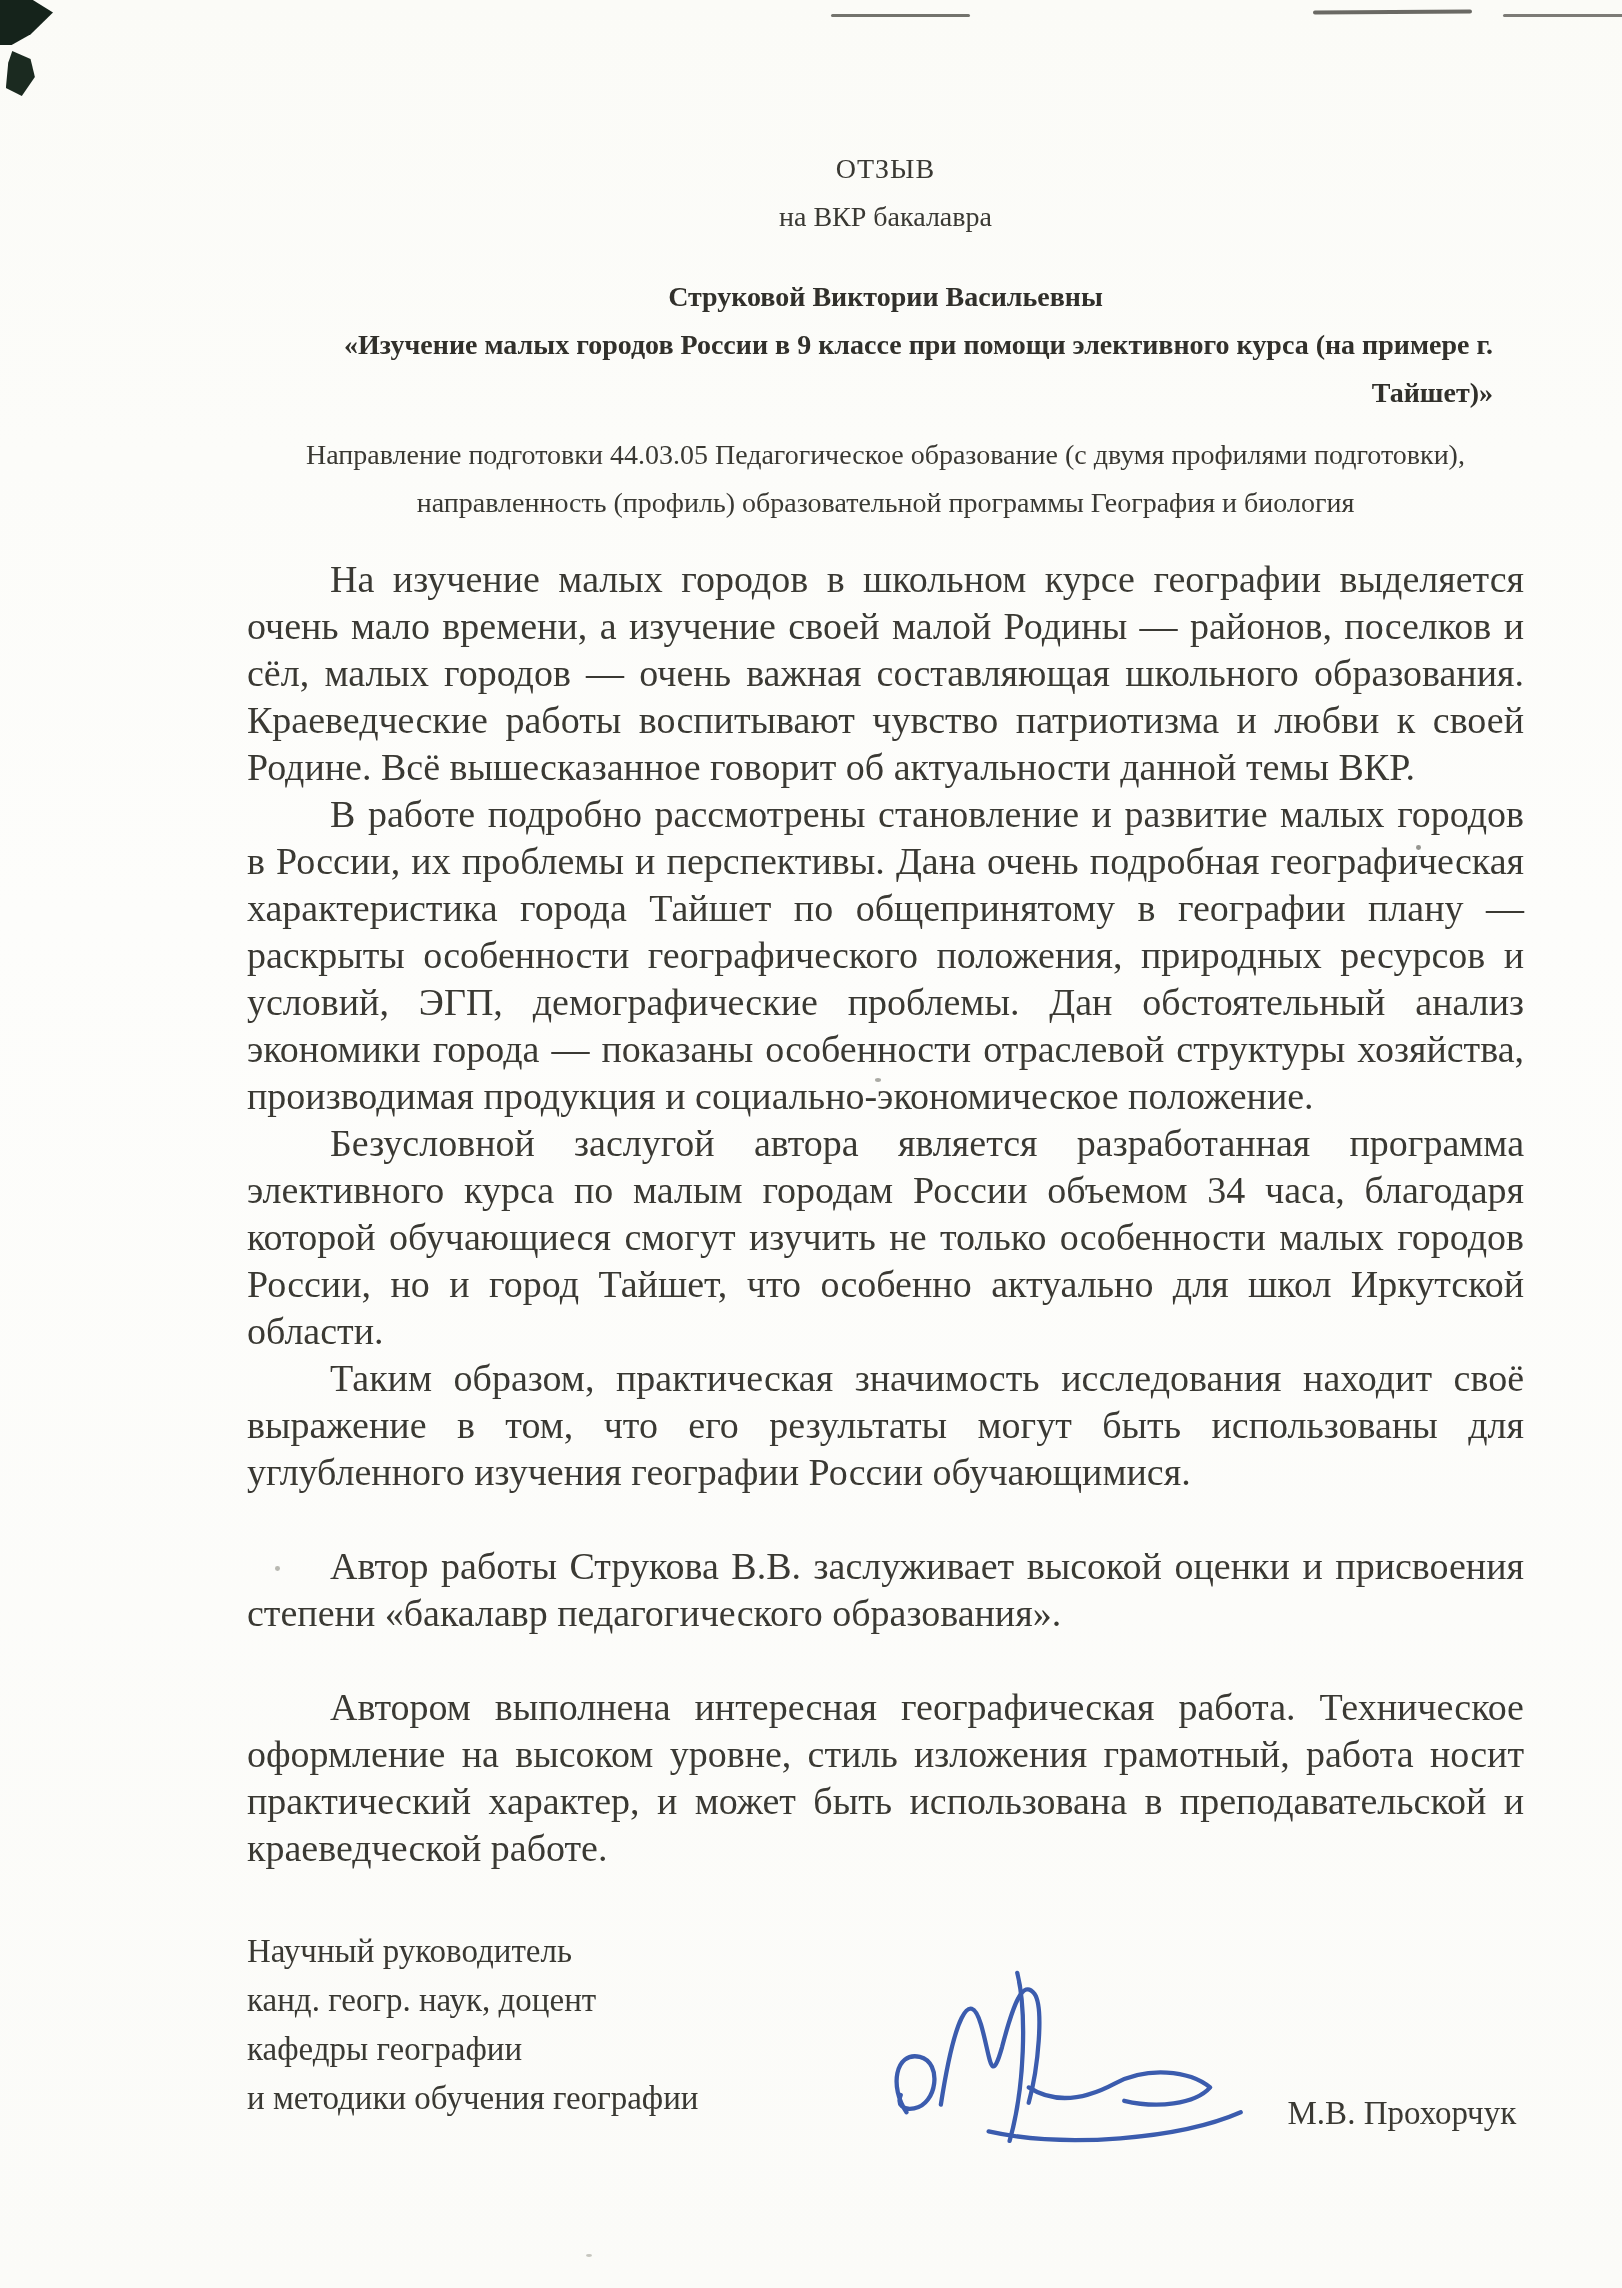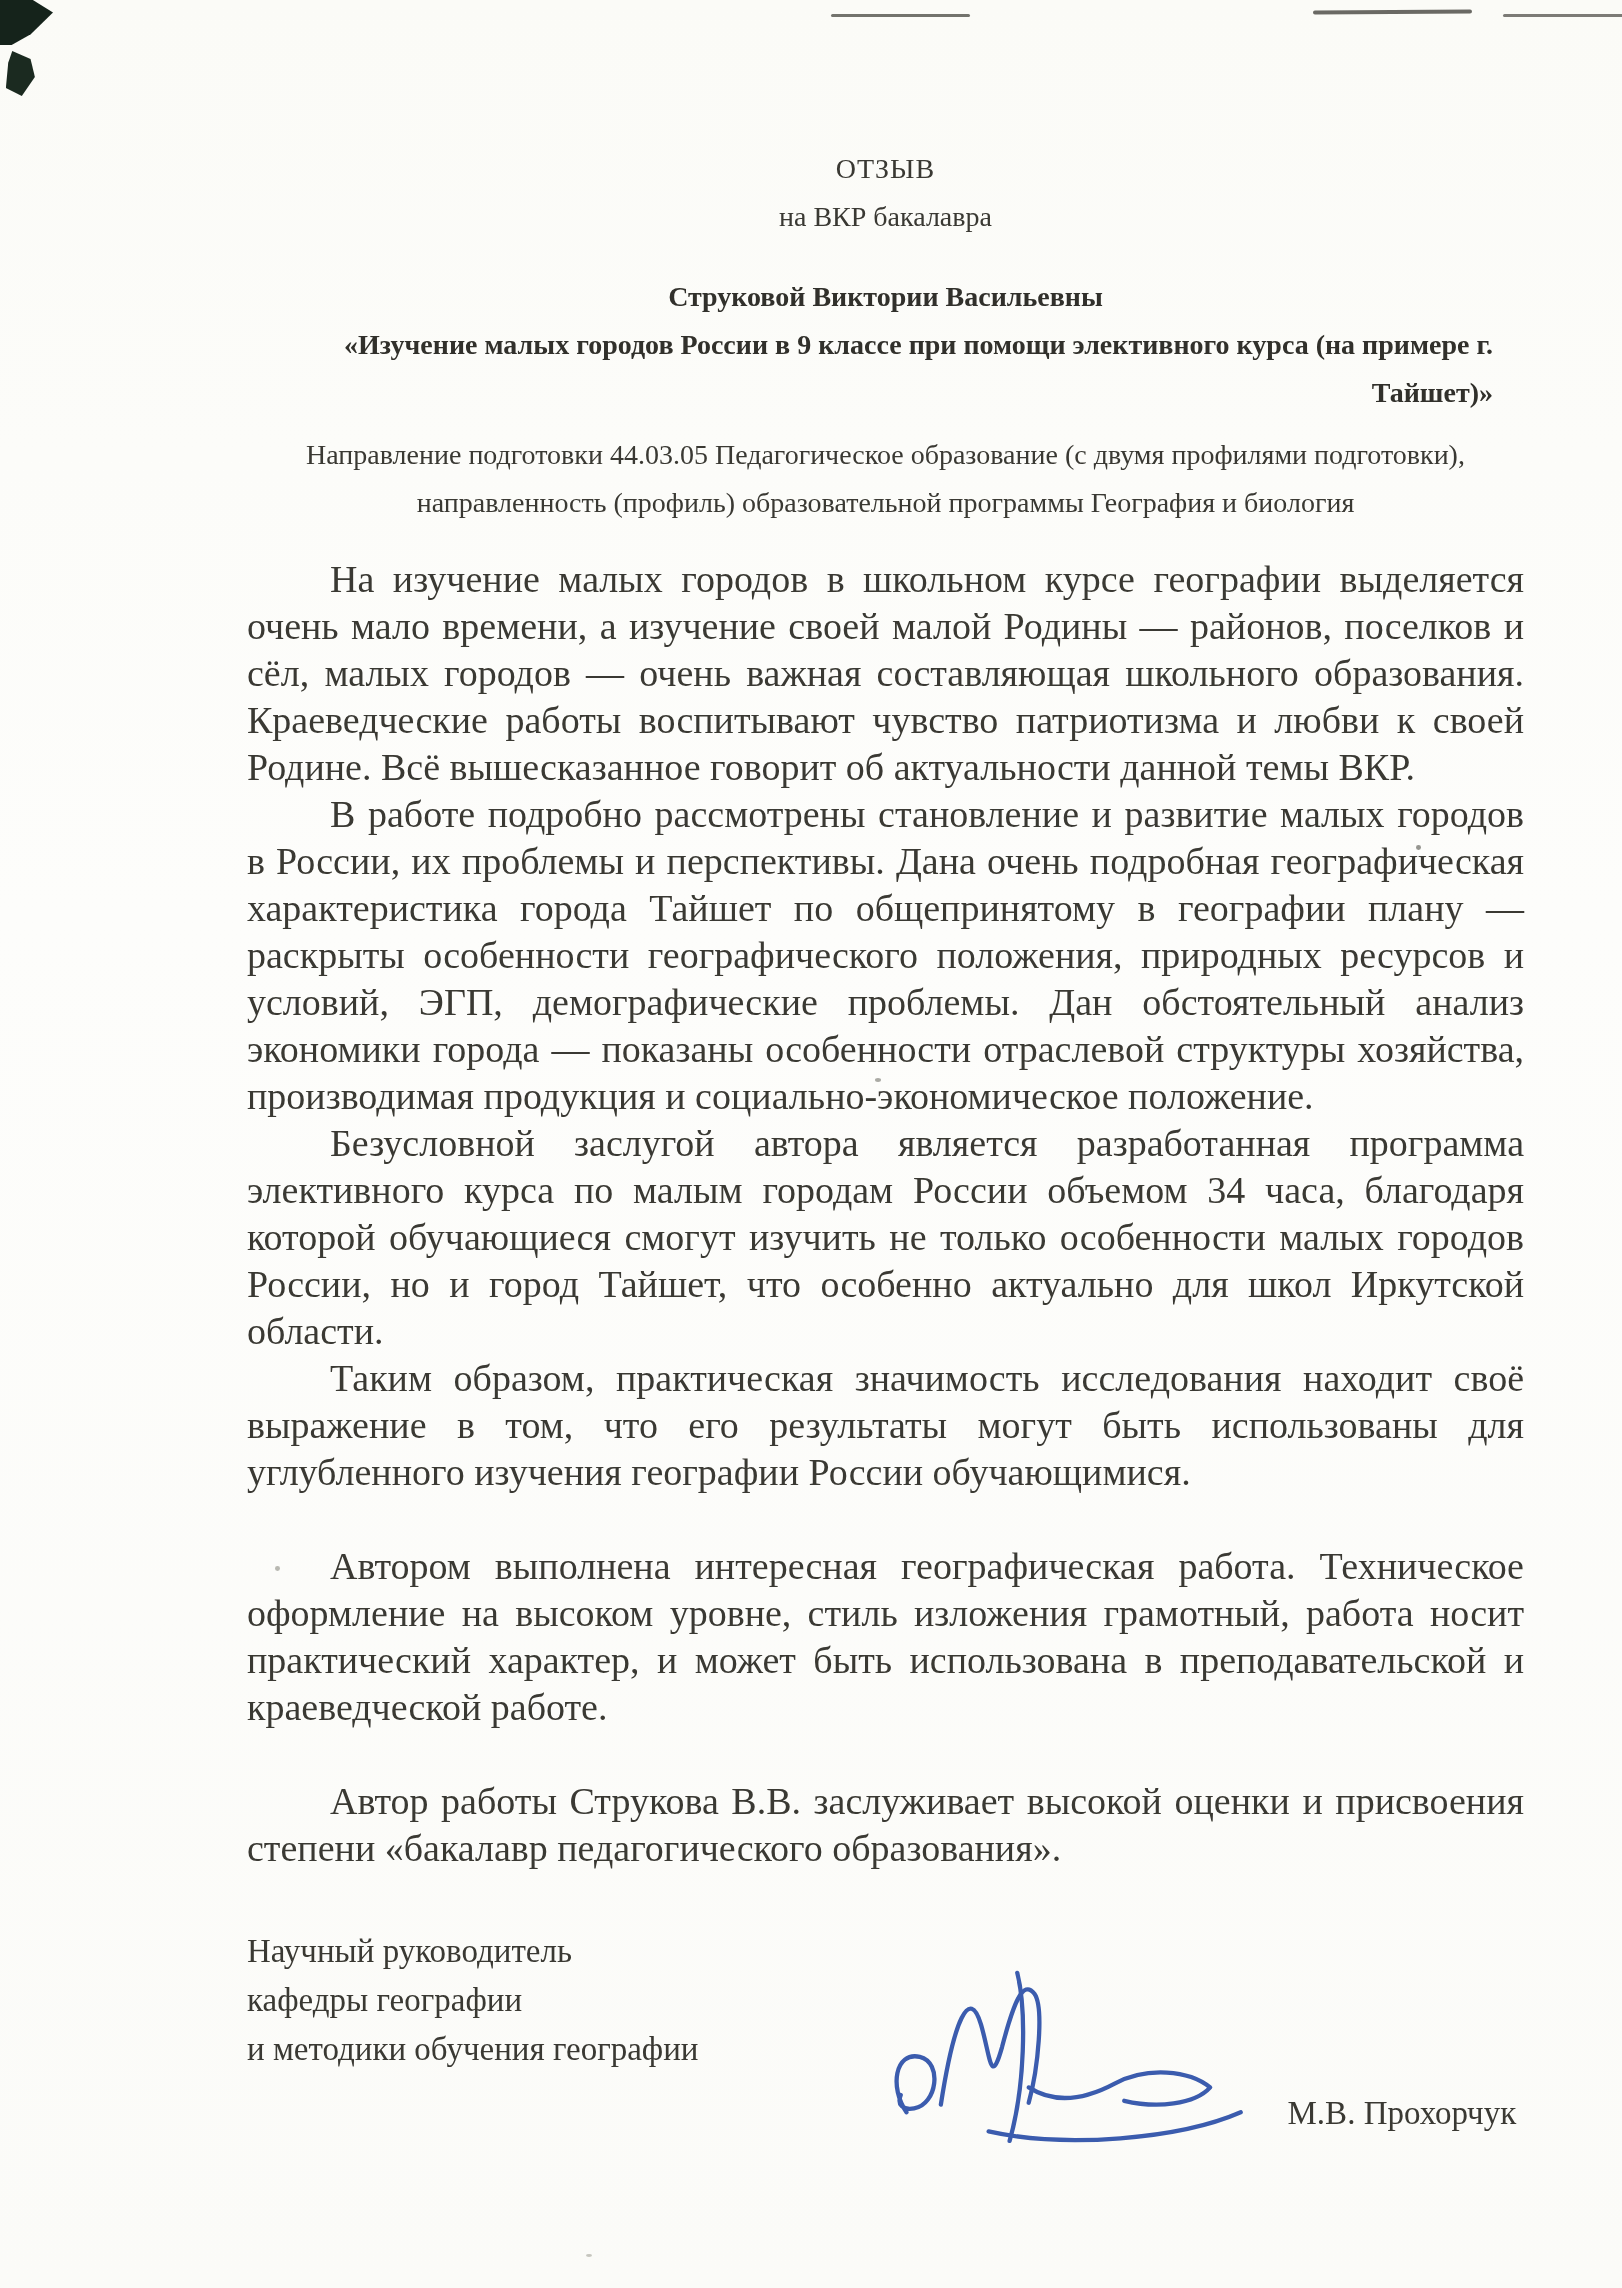--- a/index.html
+++ b/index.html
@@ -116,27 +116,28 @@
     <div class="author-name">Струковой Виктории Васильевны</div>
     <div class="thesis-title">«Изучение малых городов России в 9 классе при помощи элективного курса (на примере г. Тайшет)»</div>
     <div class="program-info">Направление подготовки 44.03.05 Педагогическое образование (с двумя профилями подготовки), направленность (профиль) образовательной программы География и биология</div>
   </header>
 
   <main>
     <p>На изучение малых городов в школьном курсе географии выделяется очень мало времени, а изучение своей малой Родины — районов, поселков и сёл, малых городов — очень важная составляющая школьного образования. Краеведческие работы воспитывают чувство патриотизма и любви к своей Родине. Всё вышесказанное говорит об актуальности данной темы ВКР.</p>
     <p>В работе подробно рассмотрены становление и развитие малых городов в России, их проблемы и перспективы. Дана очень подробная географическая характеристика города Тайшет по общепринятому в географии плану — раскрыты особенности географического положения, природных ресурсов и условий, ЭГП, демографические проблемы. Дан обстоятельный анализ экономики города — показаны особенности отраслевой структуры хозяйства, производимая продукция и социально-экономическое положение.</p>
     <p>Безусловной заслугой автора является разработанная программа элективного курса по малым городам России объемом 34 часа, благодаря которой обучающиеся смогут изучить не только особенности малых городов России, но и город Тайшет, что особенно актуально для школ Иркутской области.</p>
     <p>Таким образом, практическая значимость исследования находит своё выражение в том, что его результаты могут быть использованы для углубленного изучения географии России обучающимися.</p>
+    <p class="gap">Автор работы Струкова В.В. заслуживает высокой оценки и присвоения степени «бакалавр педагогического образования».</p>
     <p class="gap">Автором выполнена интересная географическая работа. Техническое оформление на высоком уровне, стиль изложения грамотный, работа носит практический характер, и может быть использована в преподавательской и краеведческой работе.</p>
-    <p class="gap">Автор работы Струкова В.В. заслуживает высокой оценки и присвоения степени «бакалавр педагогического образования».</p>
   </main>
 
   <footer class="sig-area">
     <div class="sig-lines">
       <div>Научный руководитель</div>
+      <div>канд. геогр. наук, доцент</div>
       <div>кафедры географии</div>
       <div>и методики обучения географии</div>
     </div>
 
     <svg class="sig-svg" viewBox="0 0 400 230" aria-hidden="true">
       <path d="M34,176 C16,150 22,112 48,118 C72,124 66,168 42,172 C30,174 24,168 28,158"></path>
       <path d="M70,168 C84,78 100,44 112,84 C122,118 122,150 134,108 C146,62 156,36 168,52 C178,66 172,130 162,166"></path>
       <path d="M150,30 C160,70 158,150 142,206"></path>
       <path d="M162,150 C190,168 222,162 252,146 C286,128 330,132 352,150 C336,168 296,172 262,164"></path>
       <path d="M120,196 C200,214 320,204 384,176"></path>

